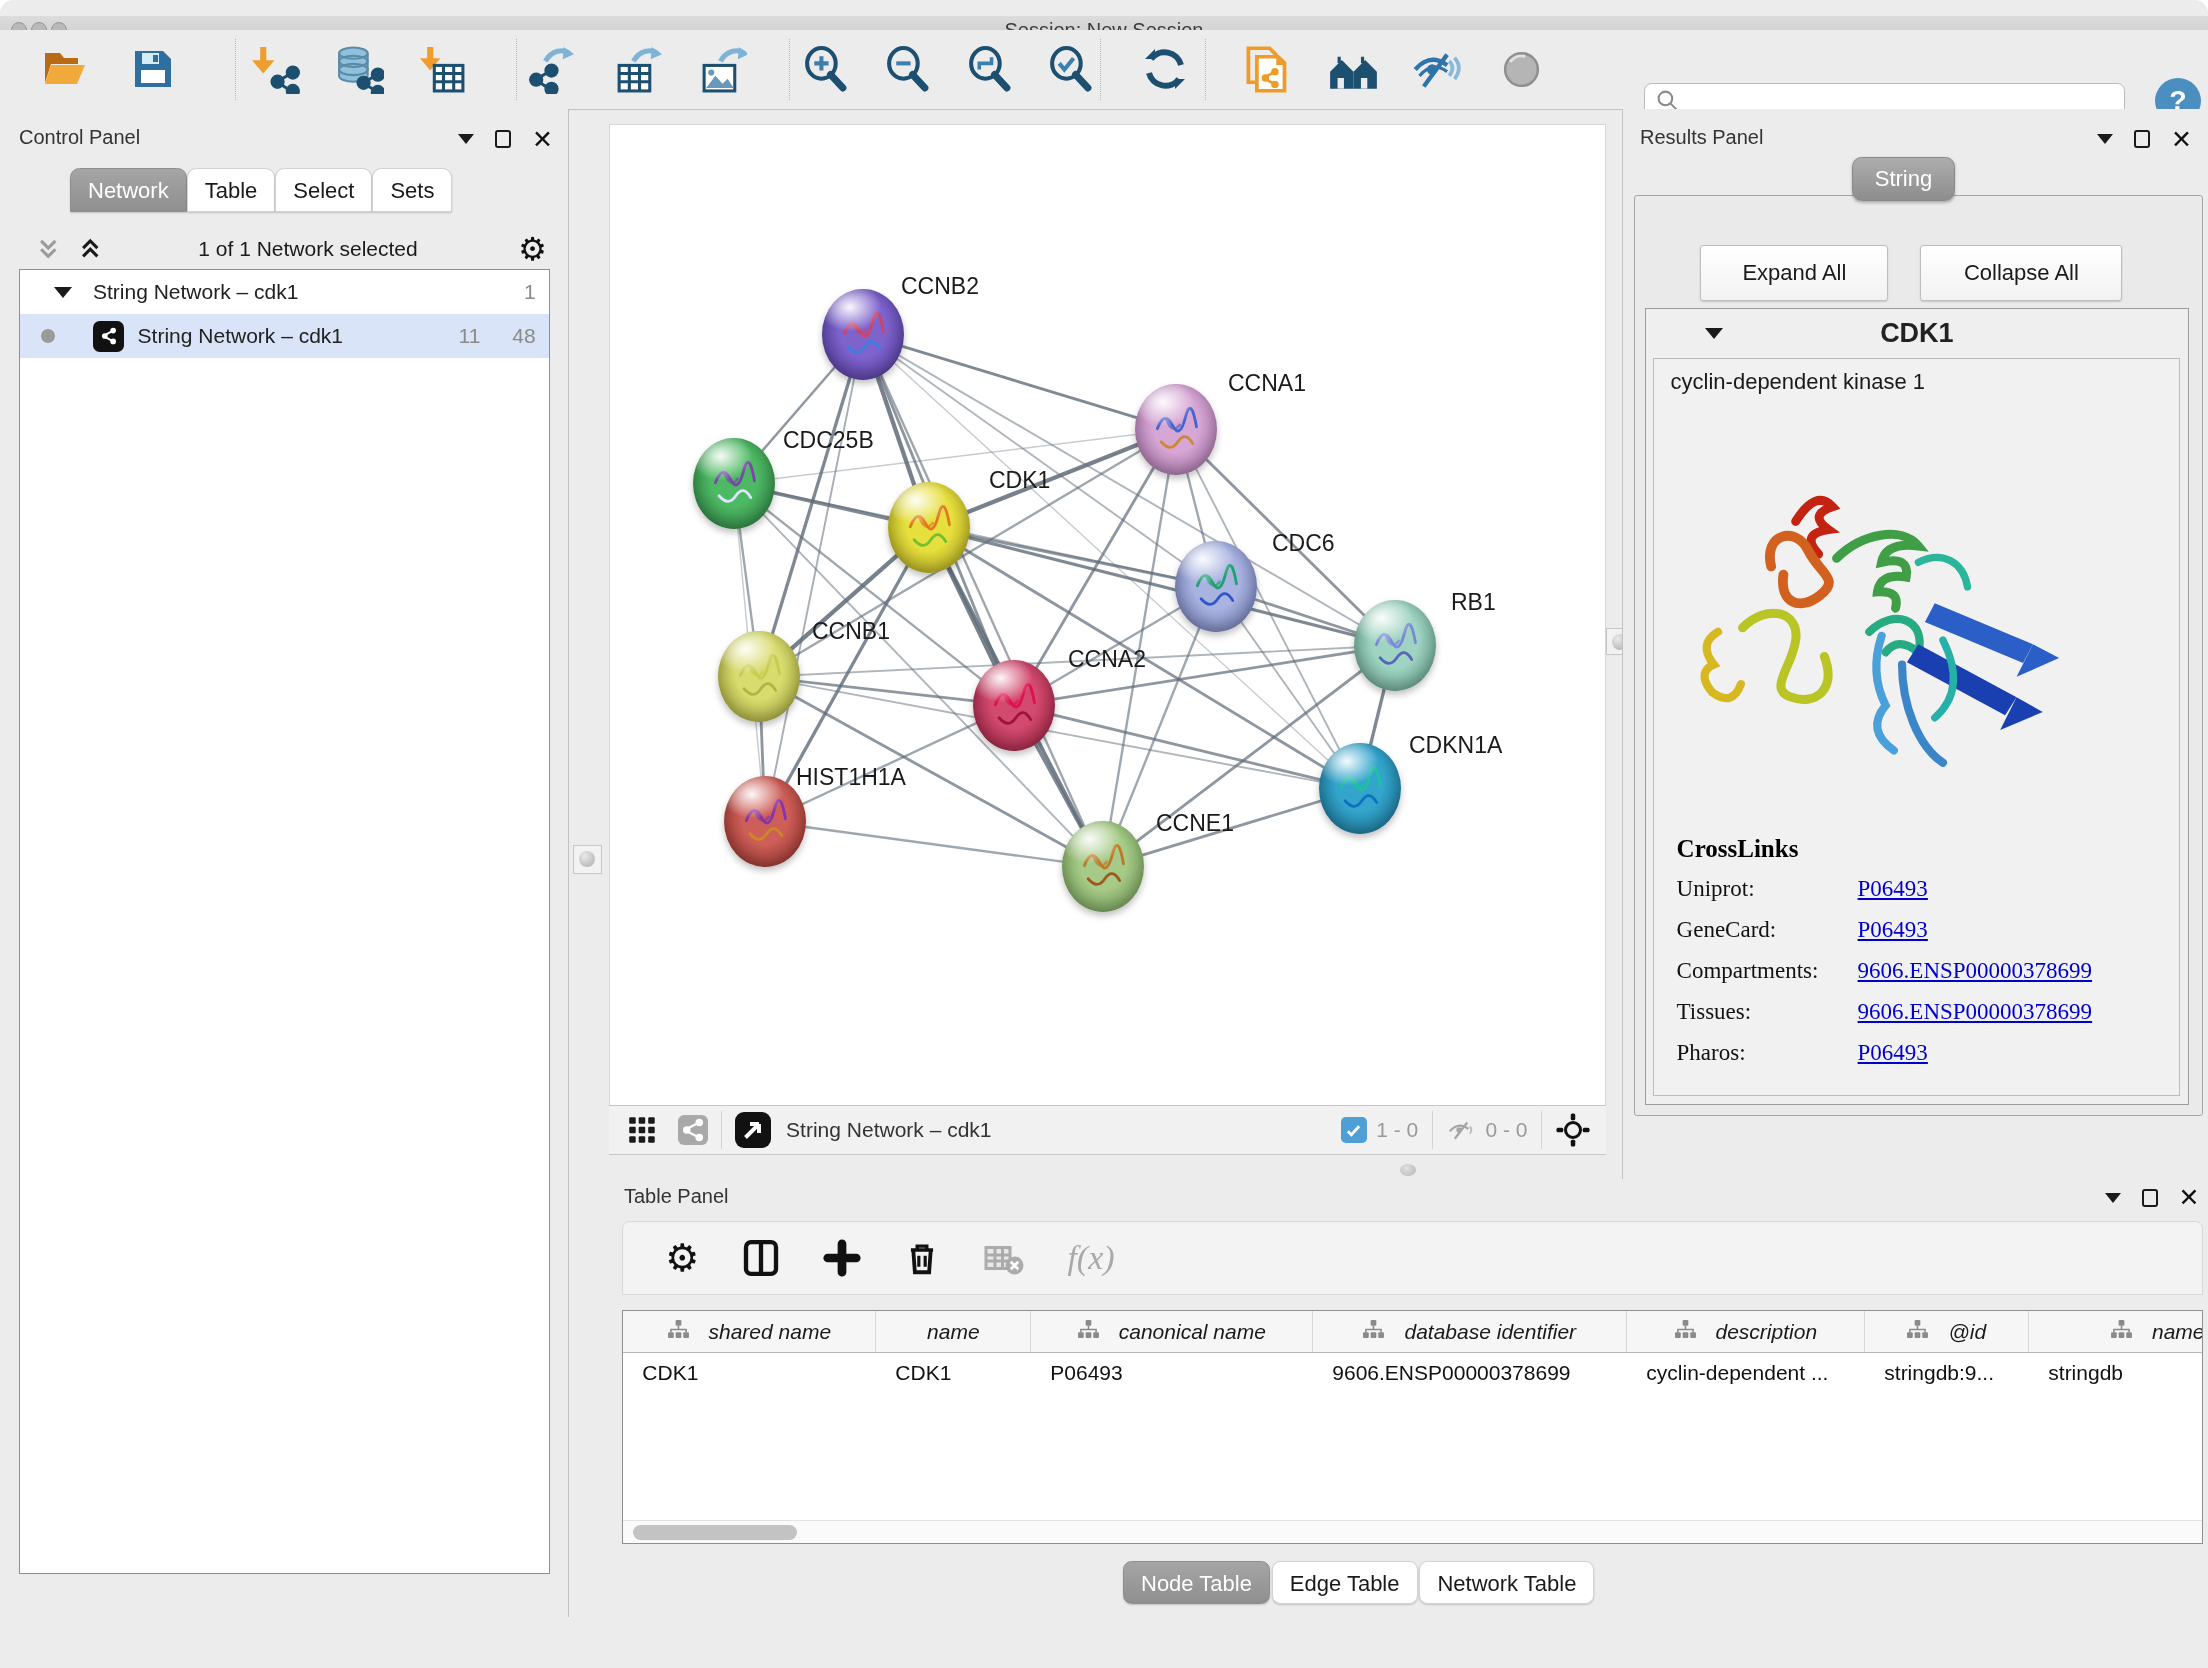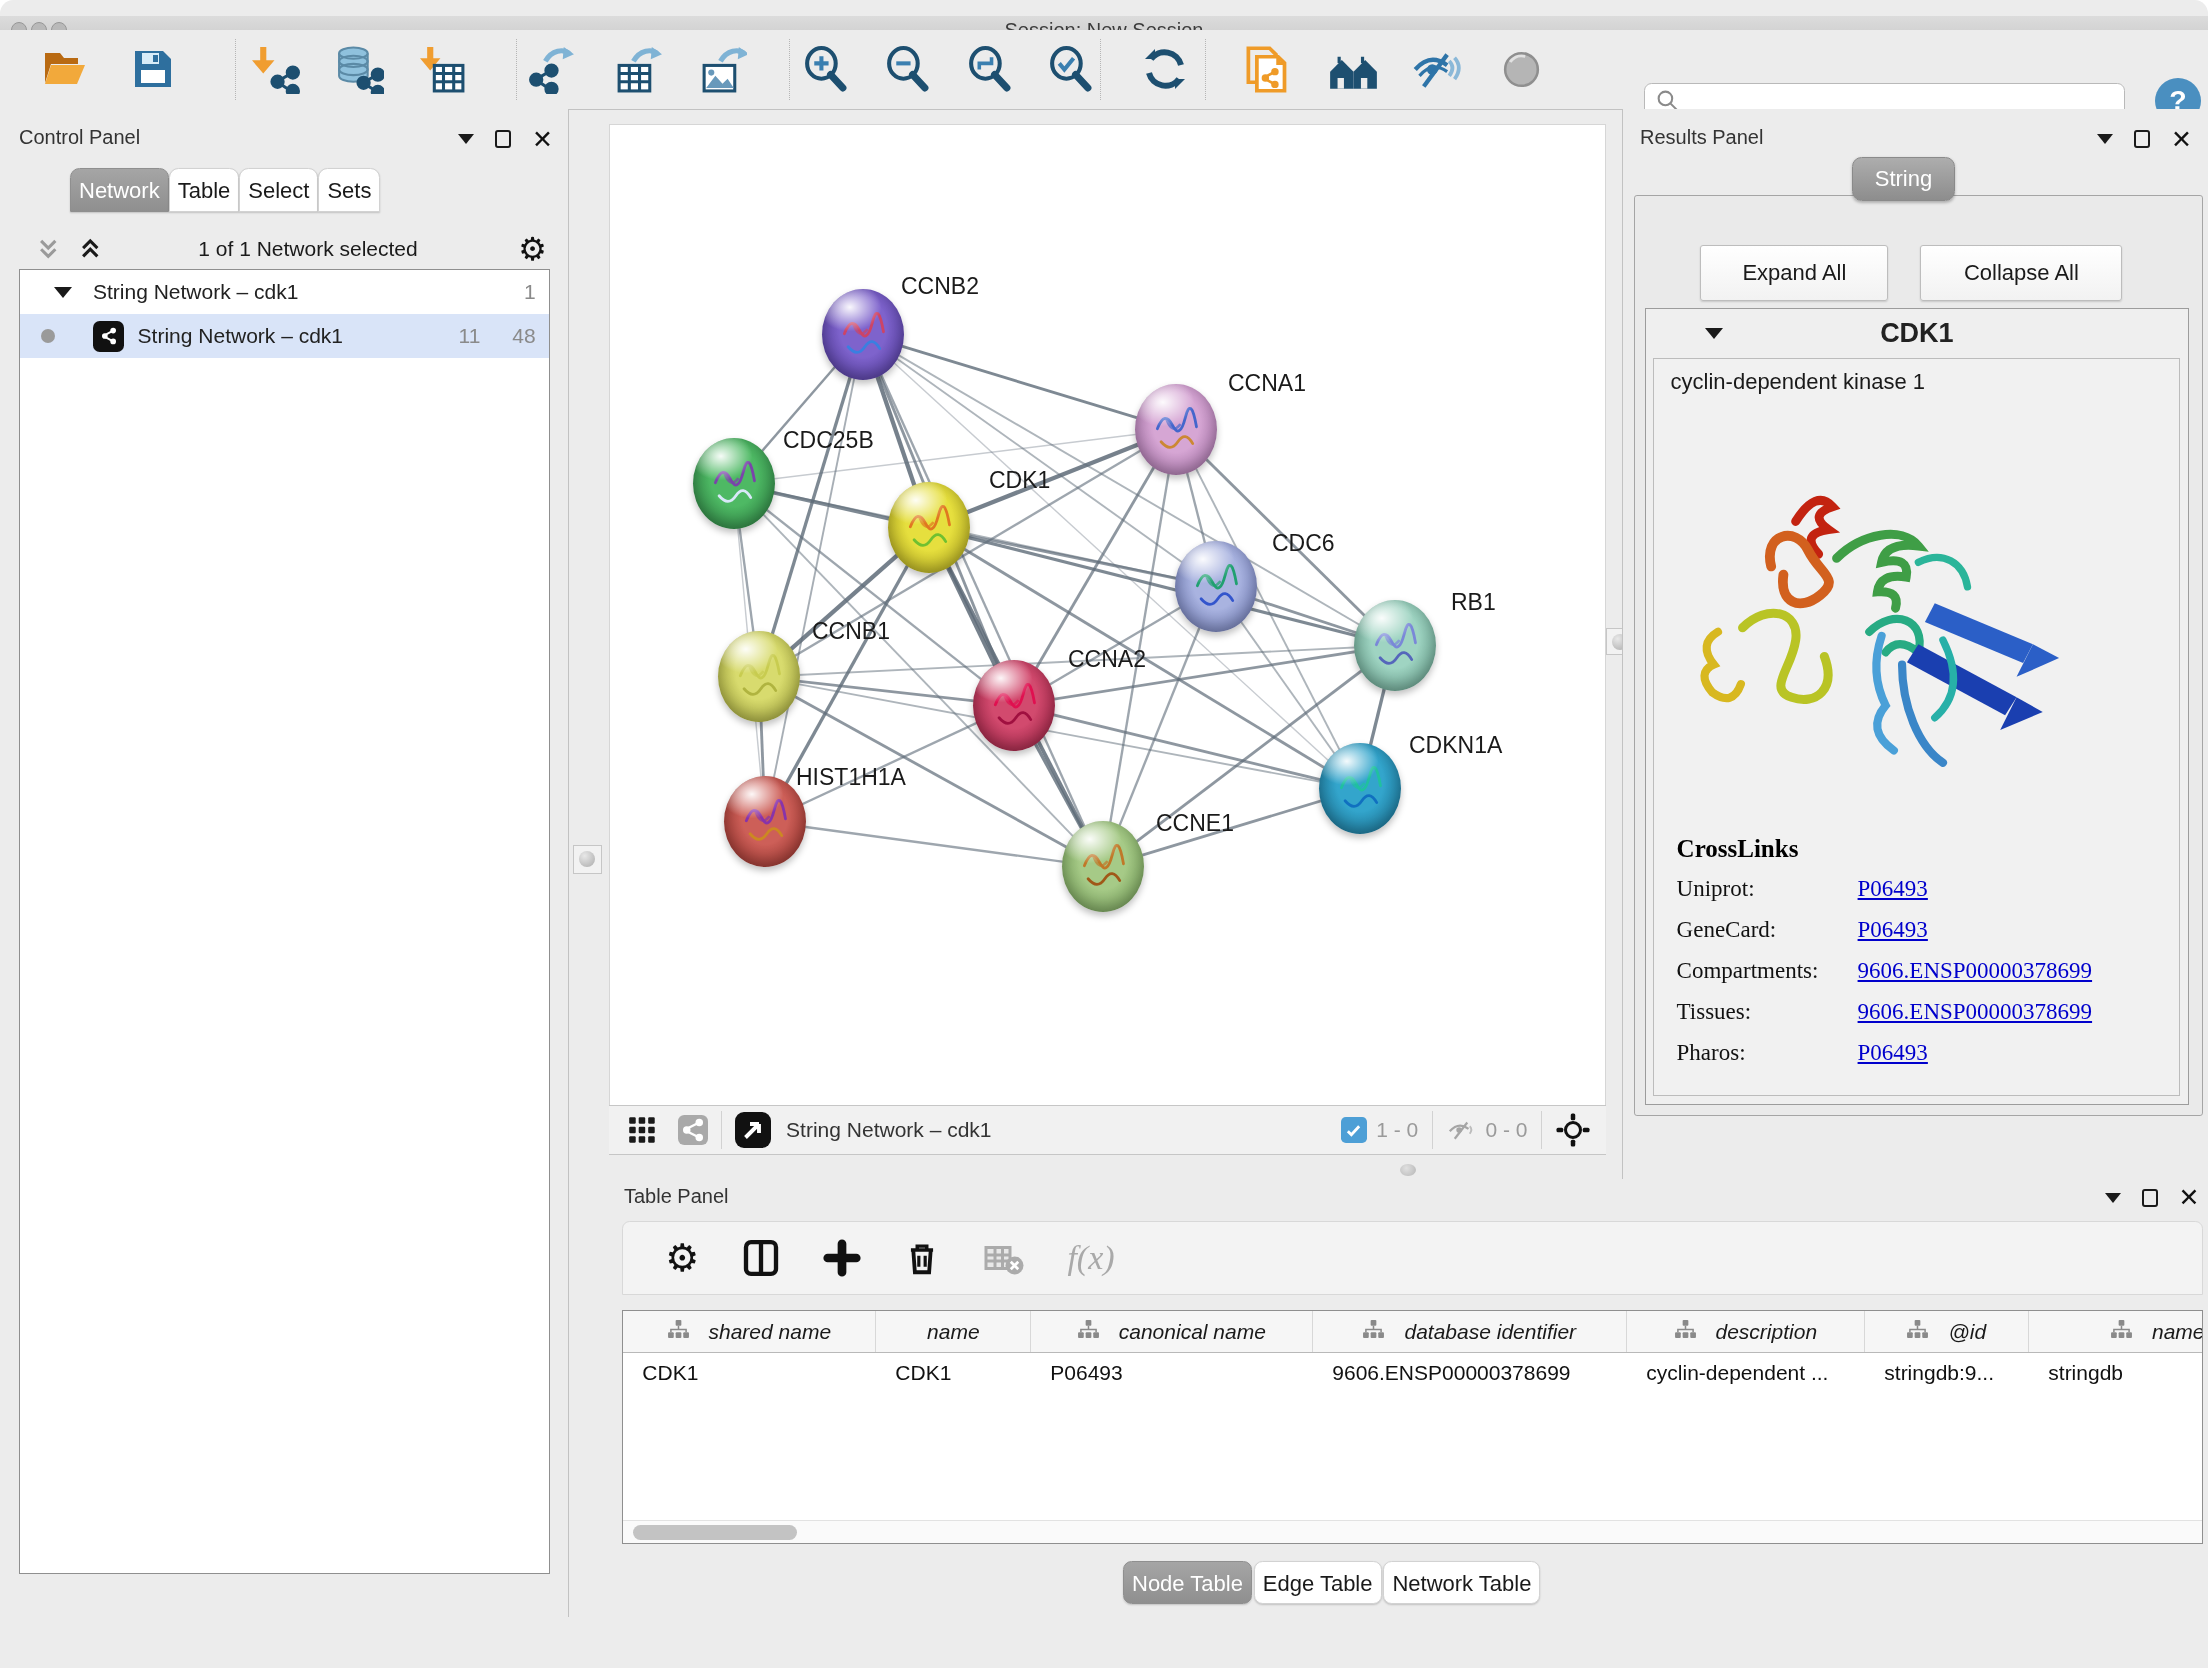--- a/index.html
+++ b/index.html
@@ -33,21 +33,21 @@
   .sqr { width:16px; height:18px; border:2.4px solid #1a1a1a; border-radius:2.9px; }
   .xx  { font-size:25px; font-weight:bold; color:#111; line-height:17px; font-family:"DejaVu Sans",sans-serif; }
 
   
   .control-panel { position:absolute; left:0; top:109px; width:569px; height:1508px;
     background:#ececec; border-right:1px solid #c2c2c2; }
   .cp-title { position:absolute; left:19px; top:17px; }
   .cp-ctrl { right:15px; top:21px; }
   .tabs { position:absolute; display:flex; }
   .cp-tabs { left:70px; top:59px; }
-  .tab { height:44px; line-height:44px; padding:0 8px; background:#fff; color:#1a1a1a; font-size:22px;
+  .tab { height:44px; line-height:44px; padding:0 17px; background:#fff; color:#1a1a1a; font-size:22px;
     border:1px solid #d2d2d2; border-radius:9.5px 9.5px 0 0; box-shadow:0 1px 1.9px rgba(0,0,0,.18); }
   .tab.sel { background:linear-gradient(#a5a5a5,#8f8f8f); color:#fff; border-color:#8f8f8f; }
   .cp-sub { position:absolute; left:0; top:119px; width:100%; height:42px; display:flex; align-items:center; }
   .cp-sub .status { position:absolute; left:0; width:100%; text-align:center; font-size:21px; color:#1a1a1a;margin-left:24px; }
   .gear { font-family:"DejaVu Sans",sans-serif; font-size:32px; color:#111; }
   .tree-box { position:absolute; left:19px; top:160px; width:531px; height:1305px; background:#fff; border:1.9px solid #8f8f8f; }
   .tree-row { position:relative; height:44px; display:flex; align-items:center; font-size:21px; }
   .tree-row.selected { background:#d9e4f8; }
   .tree-tri { width:0; height:0; border-left:9.5px solid transparent; border-right:9.5px solid transparent;
     border-top:11.4px solid #1a1a1a; margin-left:34px; margin-right:21px; }

